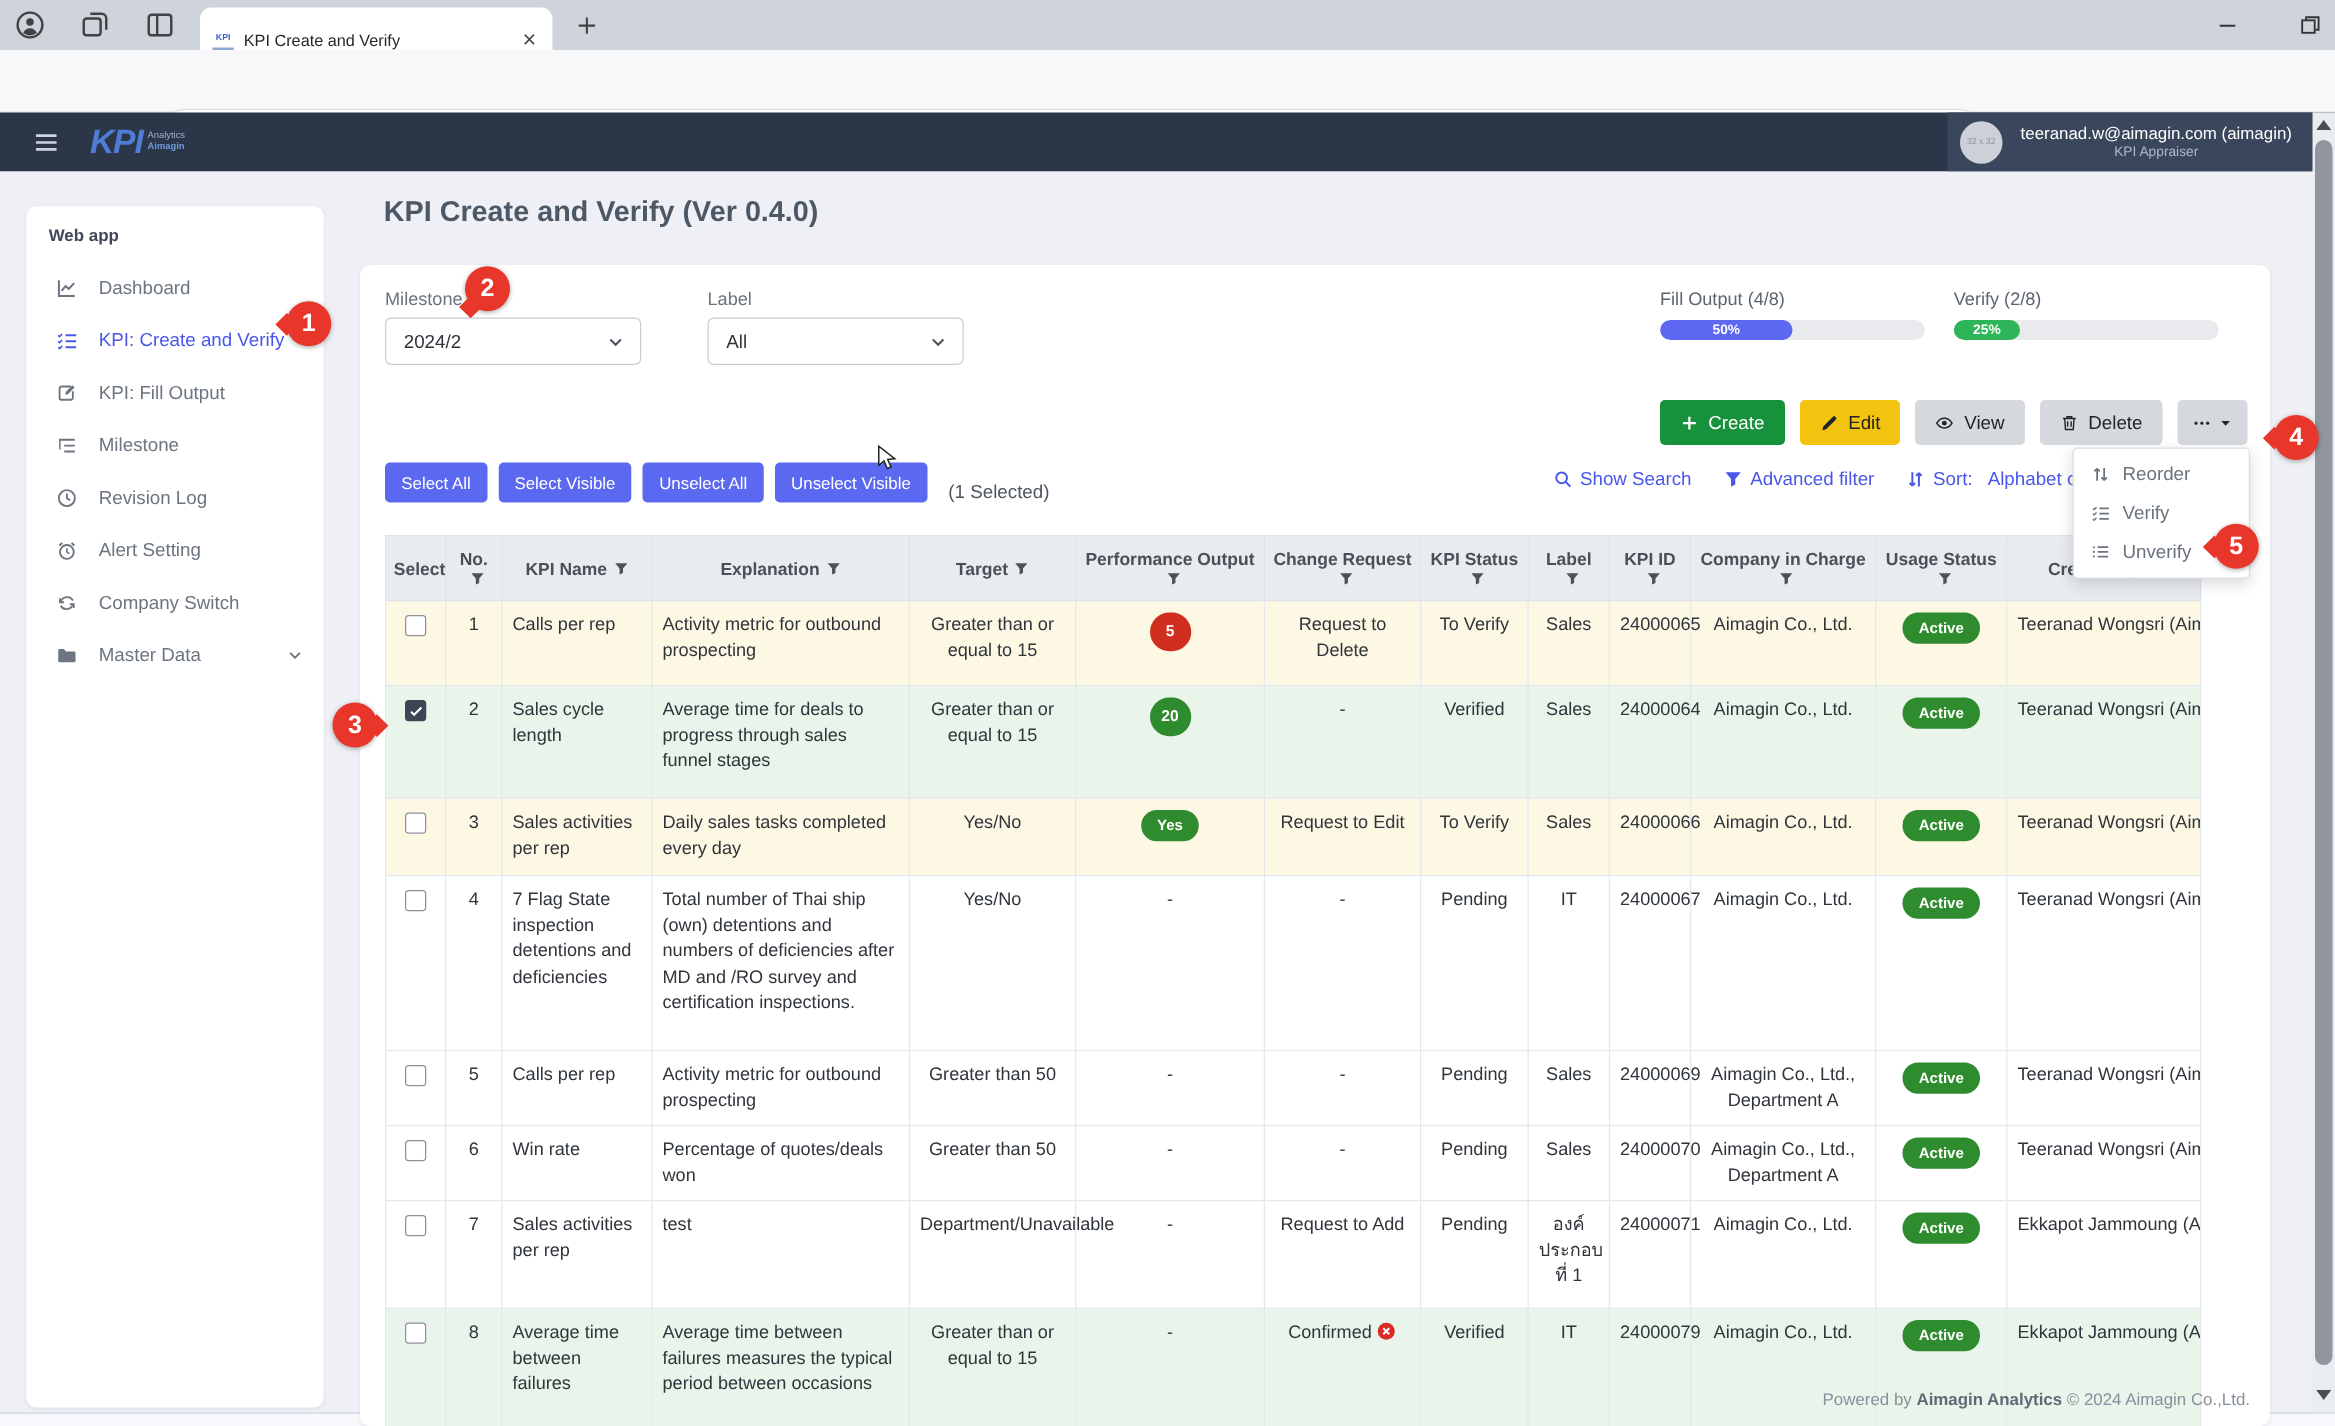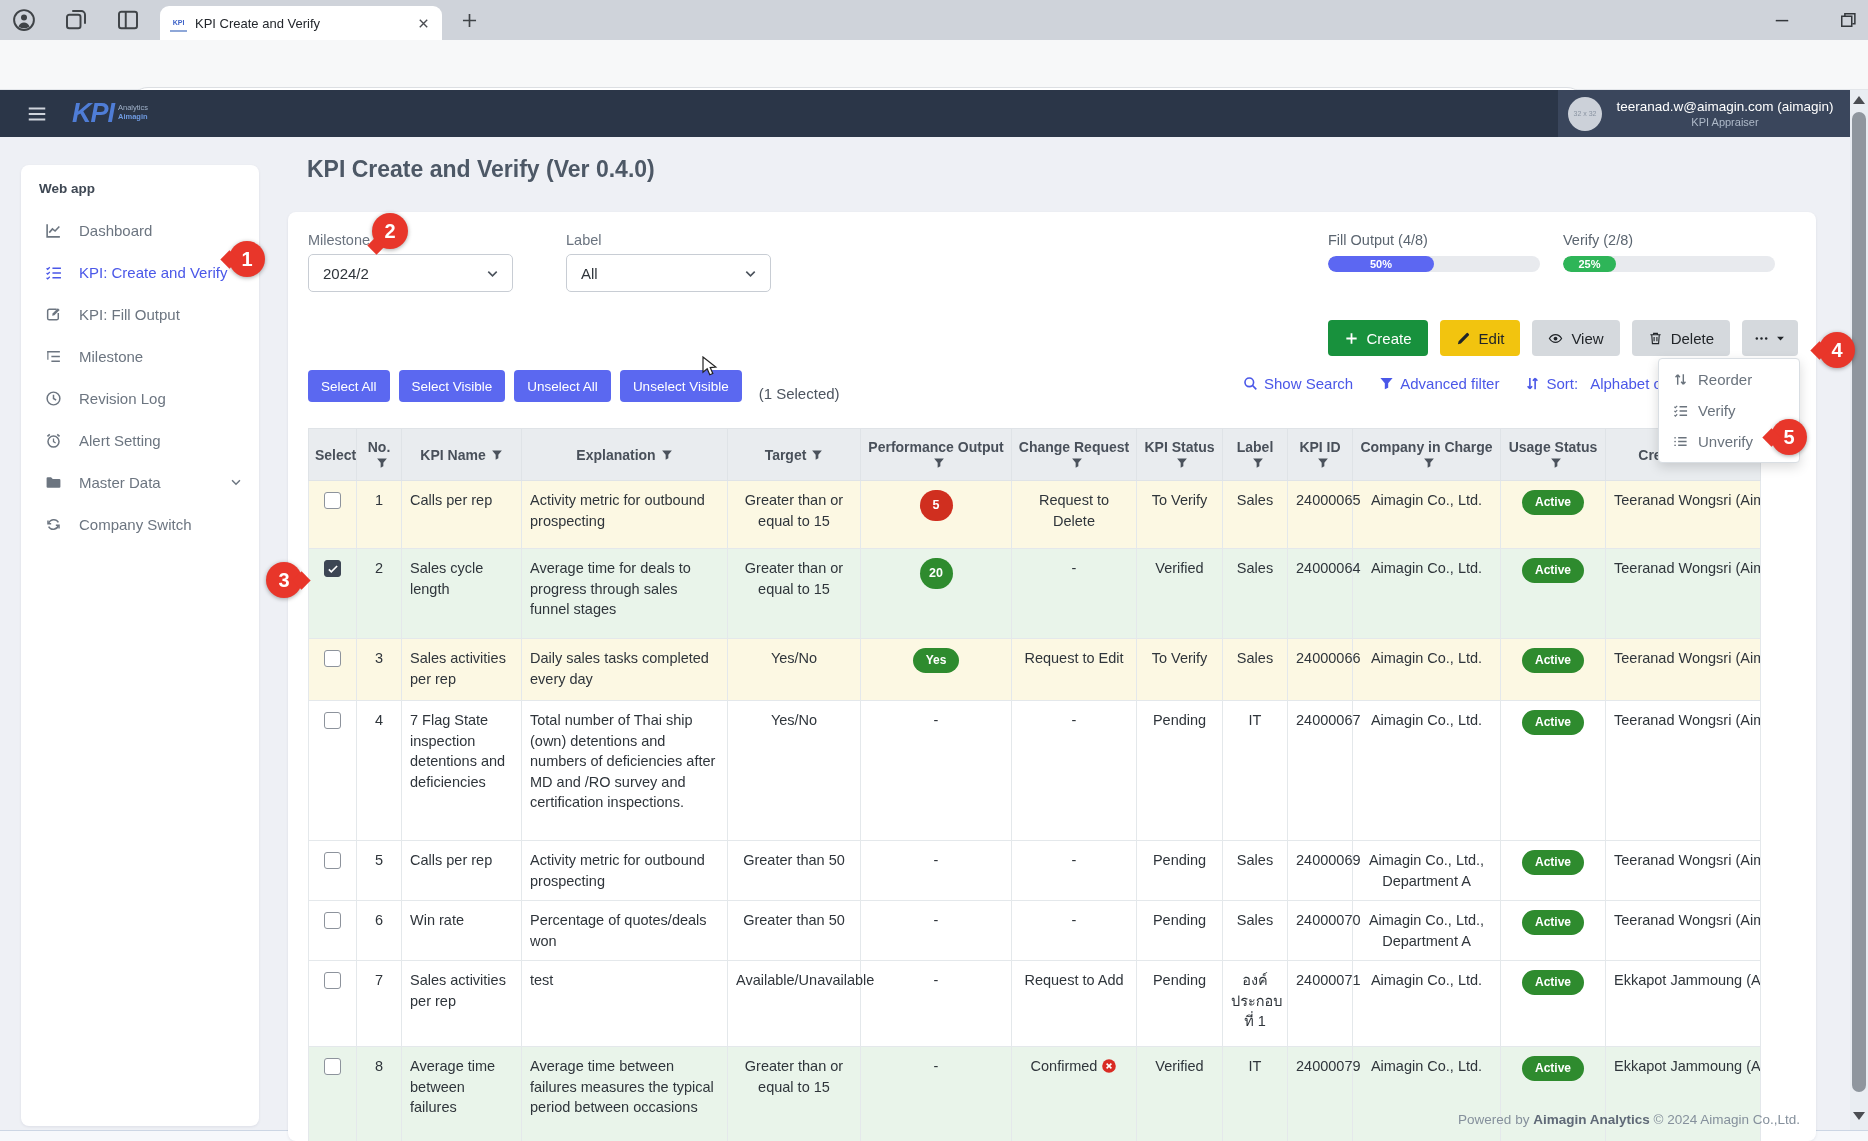--- a/index.html
+++ b/index.html
@@ -6,21 +6,21 @@
   html,body{width:1868px;height:1141px;overflow:hidden}
   body{font-family:"Liberation Sans",sans-serif;background:#eef0f5;position:relative;font-size:14px;color:#30363c}
   .abs{position:absolute}
   svg{display:block}
   .ico{display:inline-flex;align-items:center;justify-content:center;flex:0 0 auto}
   .ico svg{width:100%;height:100%}
 
   
   #tabstrip{left:0;top:0;width:1868px;height:40px;background:#cfd3da}
   .strip-ico{top:8px;width:24px;height:24px;color:#3f4347}
-  #tab{left:160px;top:6px;width:282px;height:34px;background:#fff;border-radius:9px 9px 0 0;display:flex;align-items:center;gap:8px;padding:0 10px}
+  #tab{left:160px;top:6px;width:282px;height:34px;background:#fff;border-radius:9px 9px 0 0;display:flex;align-items:flex-end;gap:8px;padding:0 10px}
   #tab-favicon{width:17px;height:17px;font-size:7px;font-weight:bold;color:#3e63c8;border-bottom:2px solid #8ea7d8;display:flex;align-items:center;justify-content:center}
   #tab-title{font-size:13px;color:#23272c;flex:1;white-space:nowrap;overflow:hidden}
   #tab-close{width:17px;height:17px;color:#4a4d52}
   #newtab{left:460px;top:11px;width:19px;height:19px;color:#3f4347}
   .winctl{top:10px;width:20px;height:20px;color:#33373b}
   #toolbar{left:0;top:40px;width:1868px;height:50px;background:#f7f8f9;border-bottom:1px solid #e3e6ea}
   .tb-ico{top:54px;width:22px;height:22px;color:#3c4043}
   #omnibox{left:130px;top:47px;width:1455px;height:36px;background:#fff;border:1px solid #dcdfe3;border-radius:18px;box-shadow:0 1px 2px rgba(0,0,0,.07);display:flex;align-items:center;padding:0 12px;gap:10px}
   #url{flex:1;font-size:15px;color:#5f6368;white-space:nowrap;overflow:hidden}
   #url b{color:#202124;font-weight:bold}
@@ -316,38 +316,38 @@
             <circle cx="8" cy="9" r="5.2" fill="none" stroke="currentColor" stroke-width="1.4"></circle>
             <path d="M8 6.2v2.9l2 1.2" fill="none" stroke="currentColor" stroke-width="1.2"></path>
             <path d="M2.3 4.2l2.2-2M13.7 4.2l-2.2-2" stroke="currentColor" stroke-width="1.5"></path>
           </svg>
         </span>
         <span class="lbl">Alert Setting</span>
       </div>
       <div class="side-item">
         <span class="ico">
           <svg viewBox="0 0 16 16">
+            <path d="M12.6 6A5 5 0 0 0 3.4 7.3M3.4 10a5 5 0 0 0 9.2-1.3" fill="none" stroke="currentColor" stroke-width="1.4"></path>
+            <path d="M2.8 4.3v3h3M13.2 11.7v-3h-3" fill="none" stroke="currentColor" stroke-width="1.4"></path>
+          </svg>
+        </span>
+        <span class="lbl">Company Switch</span>
+      </div>
+      <div class="side-item">
+        <span class="ico">
+          <svg viewBox="0 0 16 16">
             <path d="M1.5 4a1 1 0 0 1 1-1h3.2l1.6 1.8h6.2a1 1 0 0 1 1 1V12a1 1 0 0 1-1 1h-11a1 1 0 0 1-1-1z" fill="currentColor"></path>
           </svg>
         </span>
         <span class="lbl">Master Data</span>
         <span class="chev ico">
           <svg viewBox="0 0 16 16">
             <path d="M3.5 6l4.5 4.5L12.5 6" fill="none" stroke="currentColor" stroke-width="1.7"></path>
           </svg>
         </span>
-      </div>
-      <div class="side-item">
-        <span class="ico">
-          <svg viewBox="0 0 16 16">
-            <path d="M12.6 6A5 5 0 0 0 3.4 7.3M3.4 10a5 5 0 0 0 9.2-1.3" fill="none" stroke="currentColor" stroke-width="1.4"></path>
-            <path d="M2.8 4.3v3h3M13.2 11.7v-3h-3" fill="none" stroke="currentColor" stroke-width="1.4"></path>
-          </svg>
-        </span>
-        <span class="lbl">Company Switch</span>
       </div>
     </div>
 </div>
 
 <div id="page-title" class="abs">KPI Create and Verify (Ver 0.4.0)</div>
 
 <div id="card" class="abs">
   <span class="form-label" style="left:20px;top:20px">Milestone</span>
   <div class="select" style="left:20px;top:42px">
     <span class="lbl">2024/2</span>
@@ -642,21 +642,21 @@
           <td><span class="active-pill">Active</span></td>
           <td class="al cut">Teeranad Wongsri (Aimagin Co</td>
         </tr>
         <tr class="white" style="height: 86px;">
           <td>
             <div class="cb"></div>
           </td>
           <td>7</td>
           <td class="al">Sales activities per rep</td>
           <td class="al">test</td>
-          <td>Available/Unavailable</td>
+          <td>Department/Unavailable</td>
           <td>-</td>
           <td>Request to Add</td>
           <td>Pending</td>
           <td>องค์ประกอบที่ 1</td>
           <td>24000071</td>
           <td>Aimagin Co., Ltd.</td>
           <td><span class="active-pill">Active</span></td>
           <td class="al cut">Ekkapot Jammoung (Aimagin C</td>
         </tr>
         <tr class="green" style="height: 100px;">

